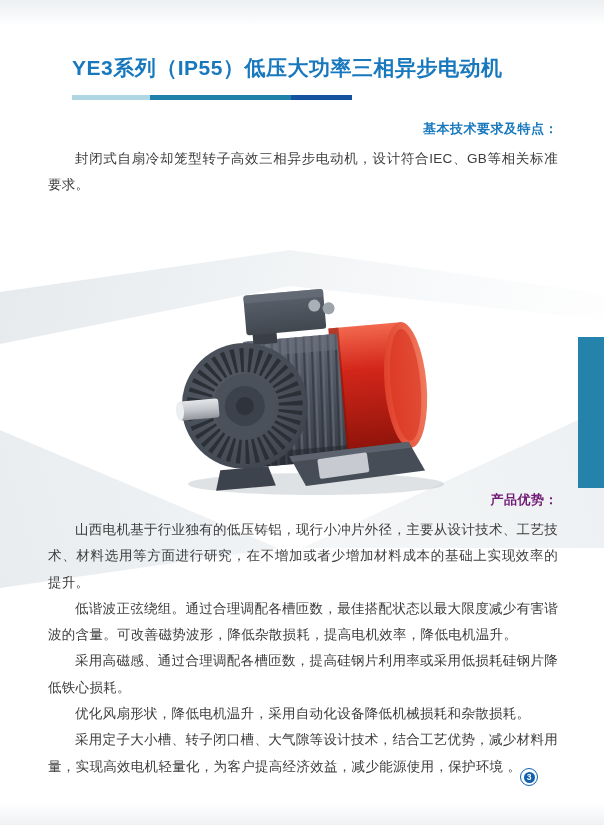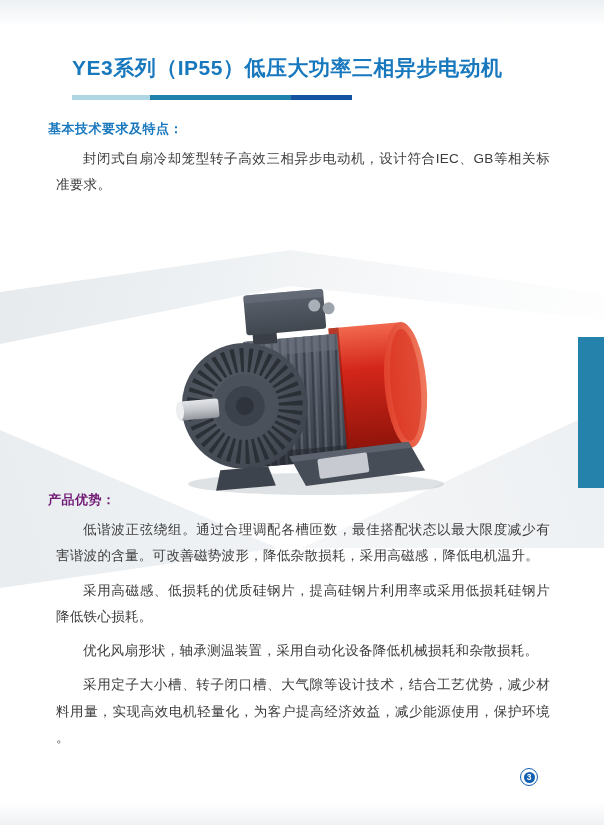--- a/index.html
+++ b/index.html
@@ -48,26 +48,26 @@
   }
   .title-underline{display:flex;margin-top:13px;height:5px;width:280px;}
   .title-underline .seg1{width:78px;background:#AFD6E3;}
   .title-underline .seg2{width:141px;background:#1F80AA;}
   .title-underline .seg3{width:61px;background:#1553A0;}
   
   .section{position:absolute;left:48px;width:510px;z-index:2;}
   .sec-features{top:120px;}
   .sec-advantages{top:491px;}
   .sec-heading{
-    font-size:13px;font-weight:bold;margin:0 0 8px 0;letter-spacing:.5px;
+    font-size:13px;font-weight:bold;margin:0 0 8px 0;letter-spacing:.5px;text-align:right;
   }
   .sec-heading.blue{color:#1878BE;}
   .sec-heading.dark{color:#701a75;}
   .section p{
-    margin:8px;font-size:13.5px;line-height:26.3px;color:#3C3C3C;
+    margin:0;font-size:13.5px;line-height:26.3px;color:#3C3C3C;
     text-align:justify;text-indent:2em;letter-spacing:.3px;
   }
   
   .motor-wrap{position:absolute;left:166px;top:284px;width:294px;height:216px;z-index:1;}
   
   .page-badge{
     position:absolute;left:520px;top:768px;z-index:3;
     width:18px;height:18px;border-radius:50%;
     border:1.6px solid #1260B0;box-sizing:border-box;
     display:flex;align-items:center;justify-content:center;
@@ -187,23 +187,24 @@
           <polygon points="118,170 238,166 252,196 132,201" fill="#474d57"></polygon>
           <polygon points="118,170 238,166 240,172 120,176" fill="#6b727d" opacity="0.6"></polygon>
           <rect x="146" y="174" width="50" height="20" rx="2" fill="#c7cbd1" transform="rotate(-3 171 184)"></rect>
         </g>
       </g>
     </svg>
   </div>
 
   <div class="section sec-advantages">
     <div class="sec-heading dark">产品优势：</div>
-    <p>低谐波正弦绕组。通过合理调配各槽匝数，最佳搭配状态以最大限度减少有害谐波的含量。可改善磁势波形，降低杂散损耗，采用高磁感，降低电机温升。</p>
-    <p>采用高磁感、低损耗的优质硅钢片，提高硅钢片利用率或采用低损耗硅钢片降低铁心损耗。</p>
-    <p>优化风扇形状，轴承测温装置，采用自动化设备降低机械损耗和杂散损耗。</p>
+    <p>山西电机基于行业独有的低压铸铝，现行小冲片外径，主要从设计技术、工艺技术、材料选用等方面进行研究，在不增加或者少增加材料成本的基础上实现效率的提升。</p>
+    <p>低谐波正弦绕组。通过合理调配各槽匝数，最佳搭配状态以最大限度减少有害谐波的含量。可改善磁势波形，降低杂散损耗，提高电机效率，降低电机温升。</p>
+    <p>采用高磁感、通过合理调配各槽匝数，提高硅钢片利用率或采用低损耗硅钢片降低铁心损耗。</p>
+    <p>优化风扇形状，降低电机温升，采用自动化设备降低机械损耗和杂散损耗。</p>
     <p>采用定子大小槽、转子闭口槽、大气隙等设计技术，结合工艺优势，减少材料用量，实现高效电机轻量化，为客户提高经济效益，减少能源使用，保护环境 。</p>
   </div>
 
   <div class="page-badge">
     <div class="inner">3</div>
   </div>
 
 </div>
 
 </body></html>

